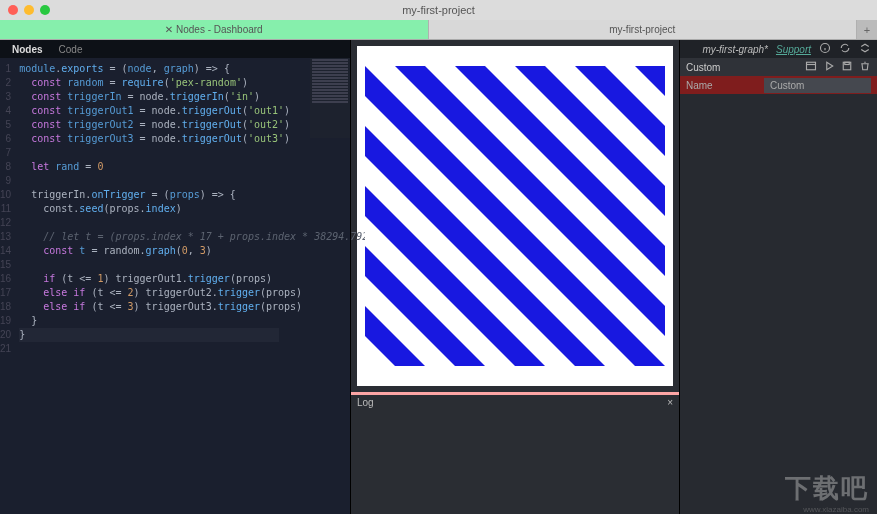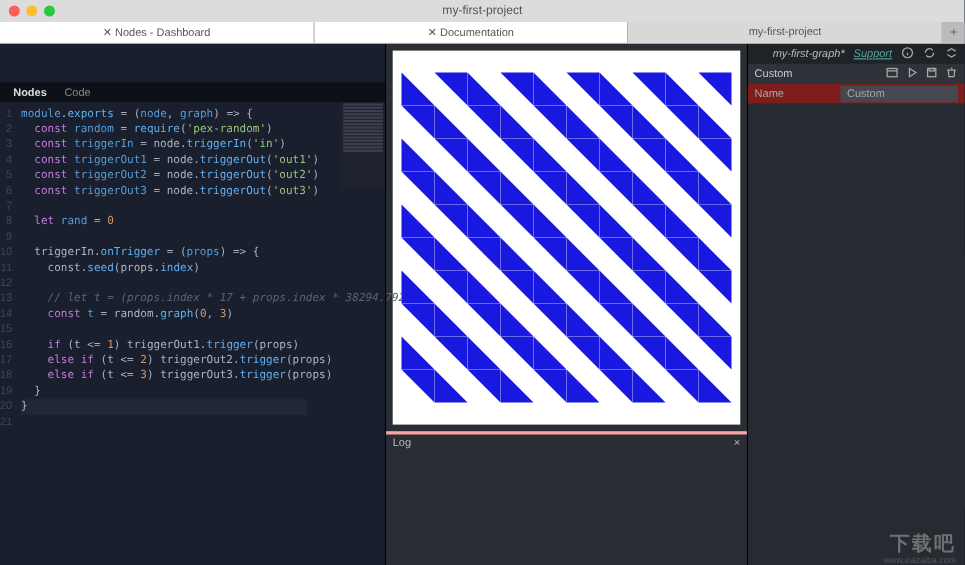--- a/index.html
+++ b/index.html
@@ -6,28 +6,28 @@
 body { font-family: -apple-system, "Helvetica Neue", Arial, sans-serif; font-size: 11px; background: #1a1f2e; color: #aaa; width: 877px; height: 514px; overflow: hidden; }
 
 .titlebar { height: 20px; background: #dcdcdc; display: flex; align-items: center; position: relative; }
 .traffic-lights { display: flex; gap: 6px; margin-left: 8px; }
 .tl { width: 10px; height: 10px; border-radius: 50%; }
 .tl.red { background: #ff5f57; }
 .tl.yellow { background: #febc2e; }
 .tl.green { background: #28c840; }
 .title-center { position: absolute; left: 0; right: 0; text-align: center; color: #555; font-size: 11px; pointer-events: none; }
 
-.tabbar { height: 20px; background: #ffffff; display: flex; border-bottom: 1px solid #aaa; }
+.tabbar { height: 20px; background: #86efac; display: flex; border-bottom: 1px solid #aaa; }
 .project-tab { flex: 1; display: flex; align-items: center; justify-content: center; color: #555; font-size: 10px; border-right: 1px solid #b0b0b0; position: relative; }
 .project-tab.active { background: #d8d8d8; }
 .add-tab { width: 20px; display: flex; align-items: center; justify-content: center; color: #666; background: #bbb; }
 
 .main { display: flex; height: 474px; }
 
-.left-panel { width: 350px; background: #1a1f2e; display: flex; flex-direction: column; margin-top: 35px; }
+.left-panel { width: 350px; background: #1a1f2e; display: flex; flex-direction: column; }
 .view-tabs { height: 18px; background: #0d1117; display: flex; align-items: center; padding-left: 4px; }
 .view-tab { padding: 2px 8px; color: #888; font-size: 10px; }
 .view-tab.active { color: #ddd; font-weight: bold; }
 
 .editor-wrap { display: flex; flex: 1; position: relative; }
 .gutter { width: 22px; background: #1a1f2e; padding-top: 4px; text-align: right; }
 .gutter div { font-size: 10px; color: #445; line-height: 14px; padding-right: 4px; }
 .code { flex: 1; padding: 4px 4px; font-family: Menlo, Consolas, monospace; font-size: 10px; line-height: 14px; white-space: pre; color: #abb2bf; }
 .tok-kw { color: #c678dd; }
 .tok-var { color: #569cd6; }
@@ -52,41 +52,38 @@
 .right-panel { flex: 1; background: #272a30; display: flex; flex-direction: column; }
 .rp-top { height: 18px; background: #1f2227; display: flex; align-items: center; justify-content: flex-end; padding: 0 6px; gap: 8px; color: #999; font-size: 10px; font-style: italic; }
 .graph-name { color: #bbb; }
 .support-link { color: #5a9; text-decoration: underline; }
 .icon-btn svg { width: 12px; height: 12px; stroke: #aaa; fill: none; stroke-width: 1.5; }
 .rp-section { height: 18px; background: #2f3238; display: flex; align-items: center; justify-content: space-between; padding: 0 6px; color: #ccc; font-size: 10px; }
 .rp-icons { display: flex; gap: 6px; }
 .rp-cols { height: 18px; background: #7f1d1d; display: flex; align-items: center; padding: 0 6px; color: #aaa; font-size: 10px; }
 .rp-col-name { width: 70px; }
 .rp-col-custom { flex: 1; background: #45484f; padding: 2px 6px; margin-left: 8px; }
-.watermark { position: absolute; right: 8px; bottom: 8px; color: rgba(180,180,180,0.5); font-size: 18px; font-weight: bold; letter-spacing: 2px; }
+.watermark { position: absolute; right: 8px; bottom: 8px; color: rgba(180,180,180,0.5); font-size: 26px; font-weight: bold; letter-spacing: 2px; }
 .watermark-sub { position: absolute; right: 8px; bottom: 0; color: rgba(150,150,150,0.4); font-size: 8px; }
 </style>
 </head>
 <body>
 
 <div class="titlebar">
   <div class="traffic-lights">
     <div class="tl red"></div>
     <div class="tl yellow"></div>
     <div class="tl green"></div>
   </div>
   <div class="title-center">my-first-project</div>
 </div>
 
 <div class="tabbar">
   <div class="project-tab">
       <span>✕ Nodes - Dashboard</span>
-    </div>
-  <div class="project-tab">
-      <span>✕ Documentation</span>
     </div>
   <div class="project-tab active">
       <span>my-first-project</span>
     </div>
   <div class="add-tab">
       <span>+</span>
     </div>
 </div>
 
 <div class="main">

